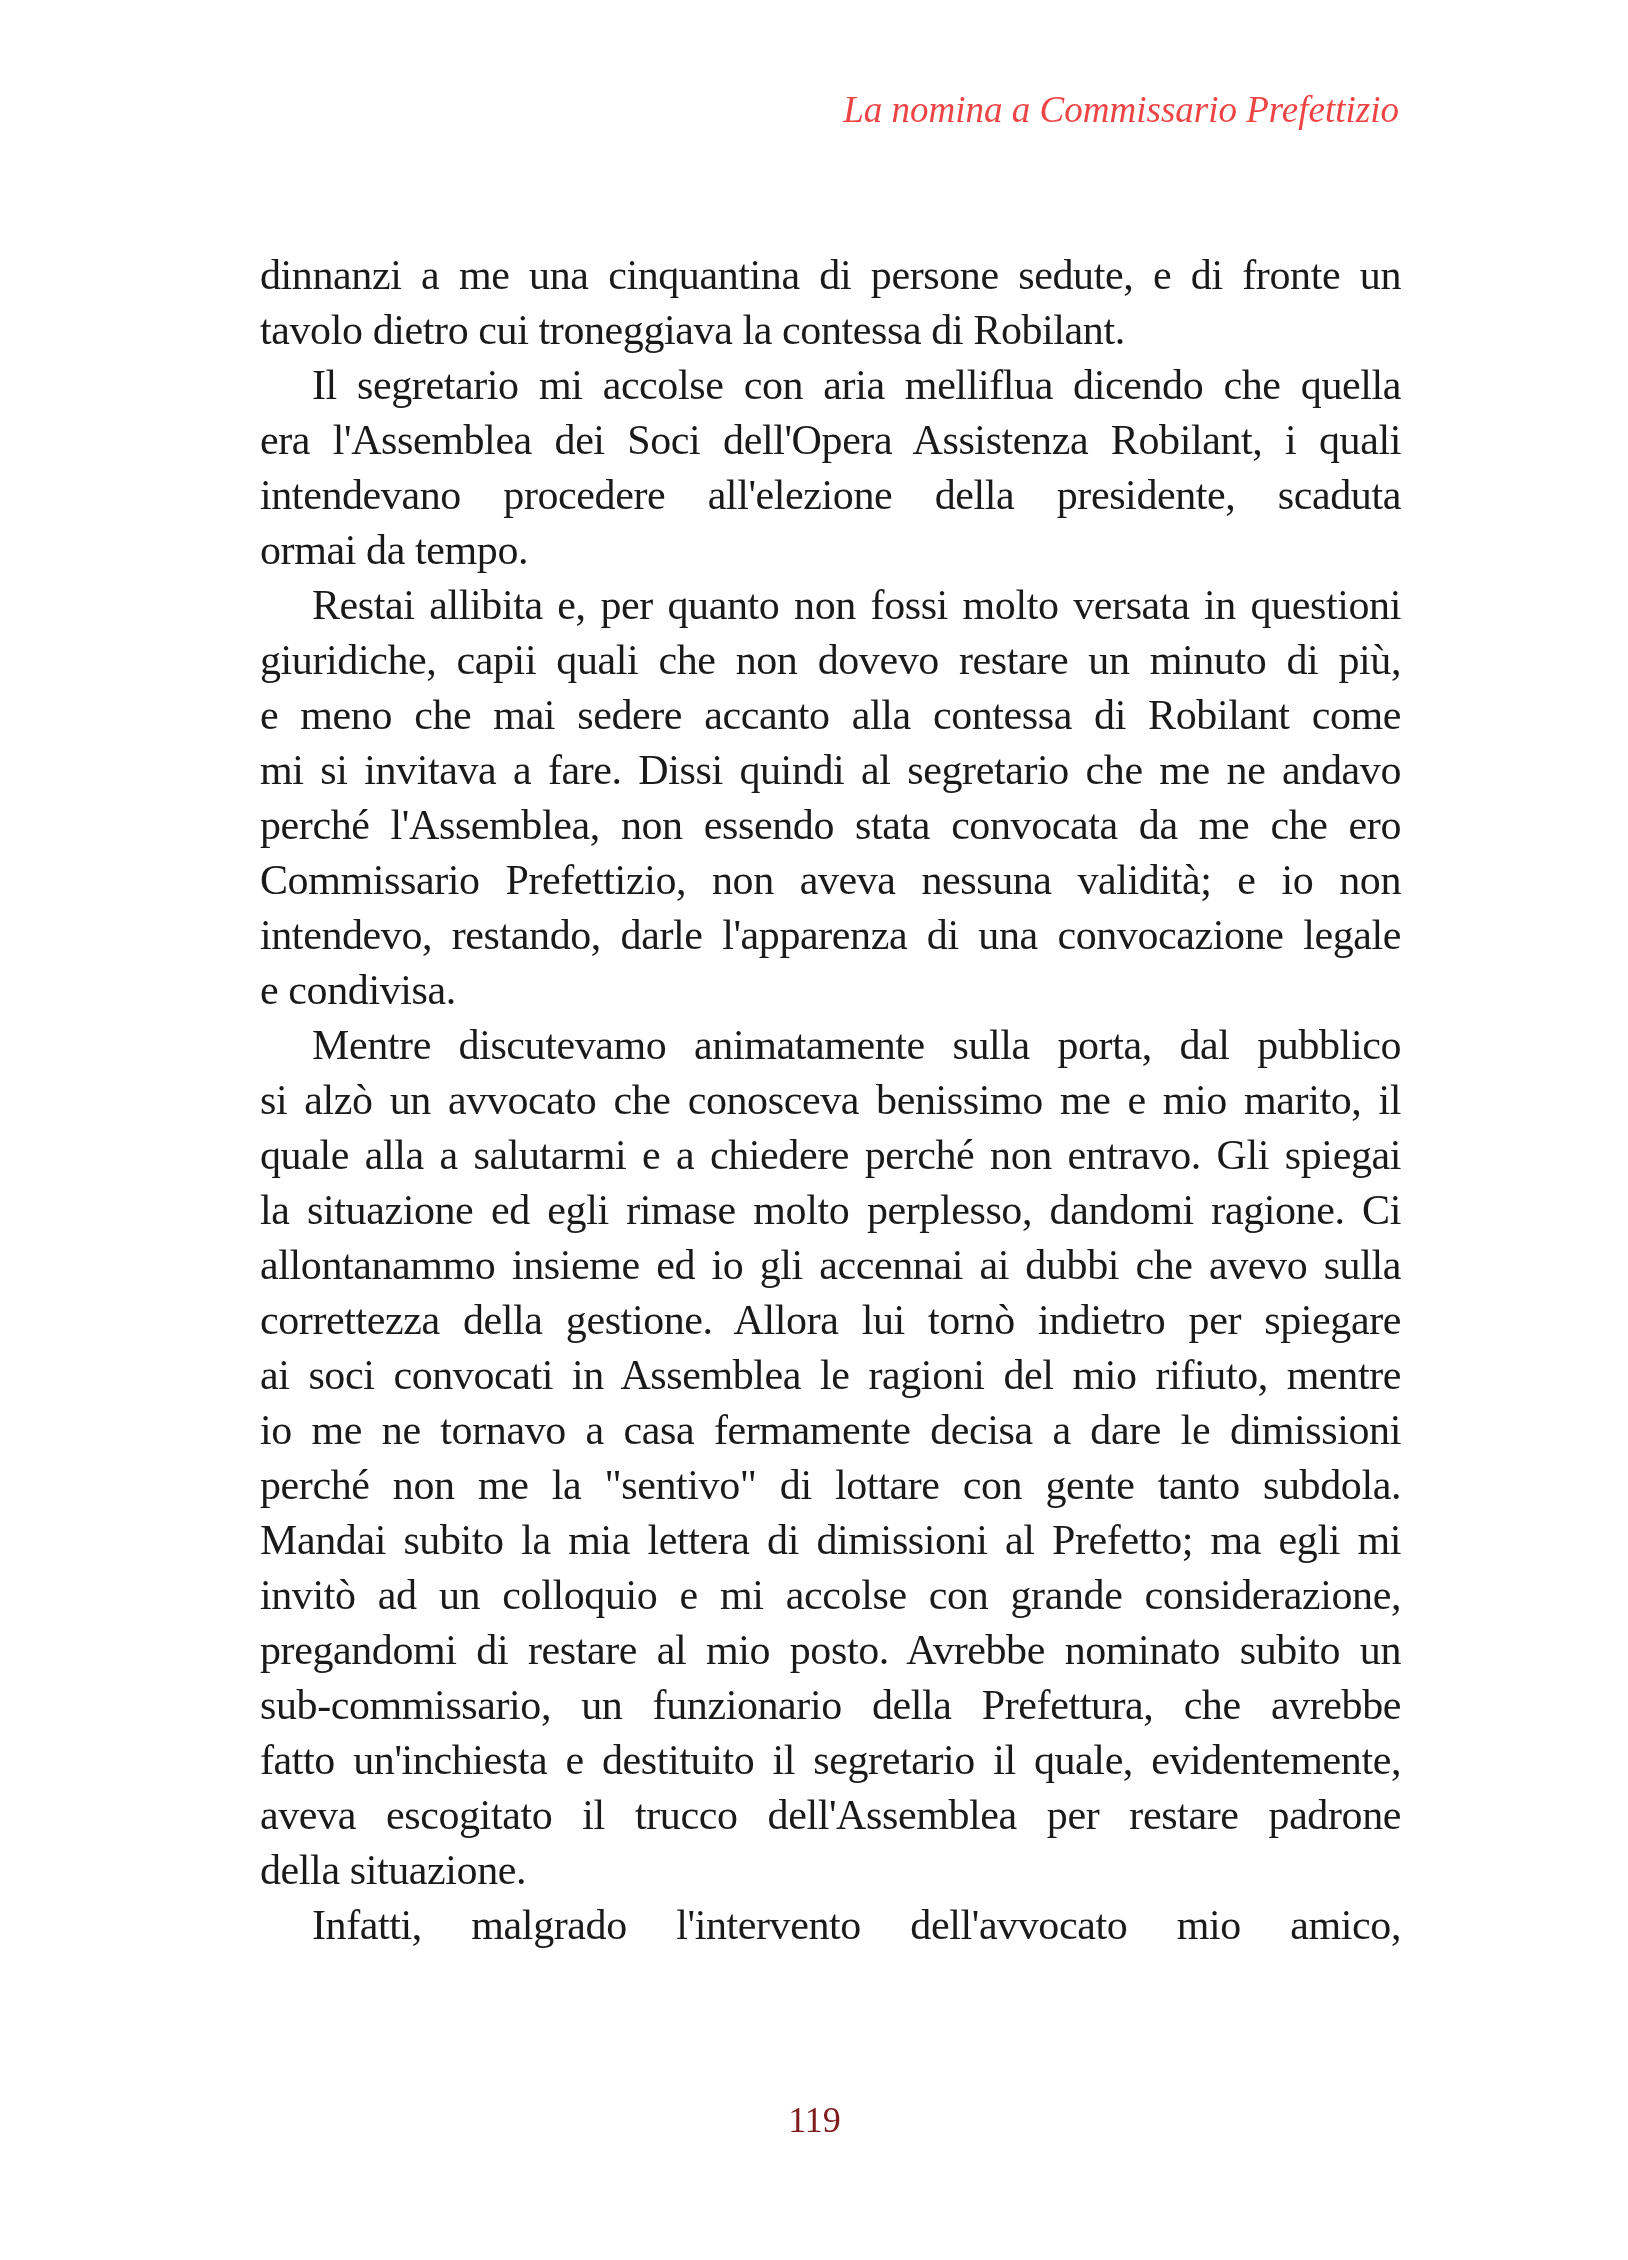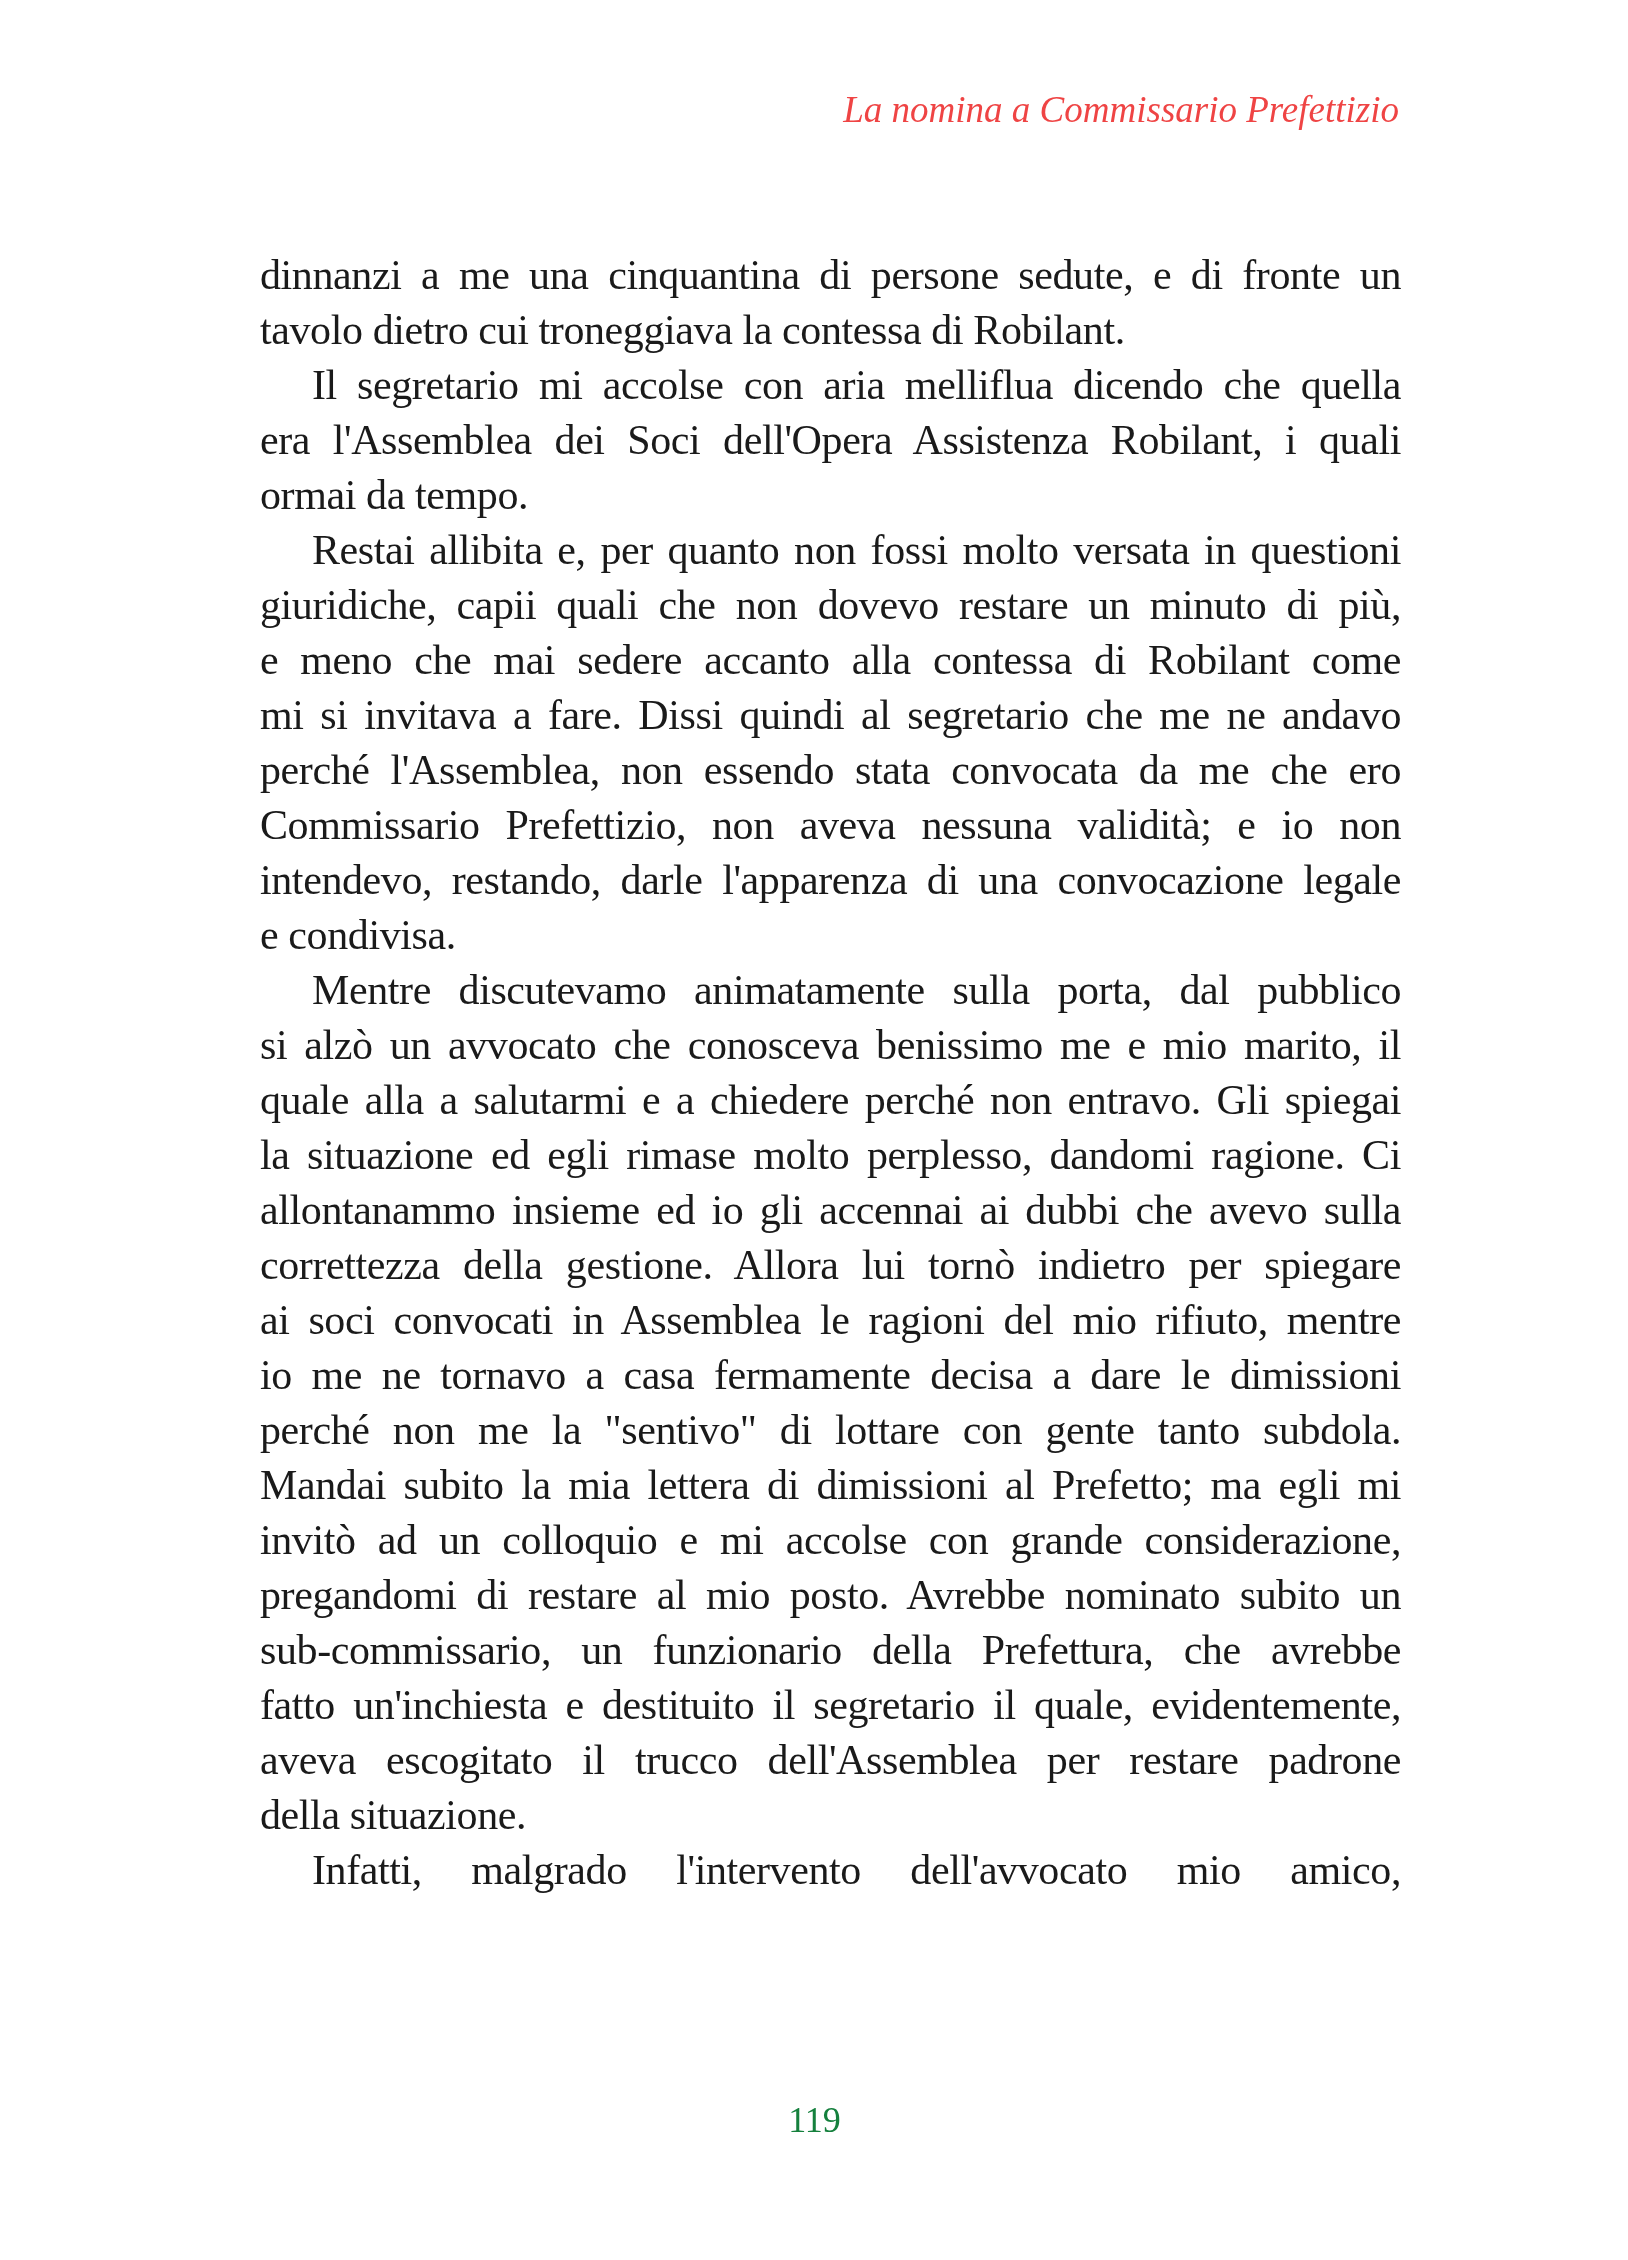--- a/index.html
+++ b/index.html
@@ -50,38 +50,39 @@
       padding-left: 52px;
     }
     .page-number {
       position: absolute;
       top: 2099px;
       left: 0;
       width: 1629px;
       text-align: center;
       font-size: 36px;
       line-height: 43px;
-      color: #15803d;
+      color: #7f1d1d;
     }
   </style>
 </head>
 <body>
 
 <div class="running-header">La nomina a Commissario Prefettizio</div>
 
 <div class="body-text">
 
   <div>
     <span class="line">dinnanzi a me una cinquantina di persone sedute, e di fronte un</span>
     <span class="line last">tavolo dietro cui troneggiava la contessa di Robilant.</span>
   </div>
 
   <div>
     <span class="line indent">Il segretario mi accolse con aria melliflua dicendo che quella</span>
     <span class="line">era l'Assemblea dei Soci dell'Opera Assistenza Robilant, i quali</span>
+    <span class="line">intendevano procedere all'elezione della presidente, scaduta</span>
     <span class="line last">ormai da tempo.</span>
   </div>
 
   <div>
     <span class="line indent">Restai allibita e, per quanto non fossi molto versata in questioni</span>
     <span class="line">giuridiche, capii quali che non dovevo restare un minuto di più,</span>
     <span class="line">e meno che mai sedere accanto alla contessa di Robilant come</span>
     <span class="line">mi si invitava a fare. Dissi quindi al segretario che me ne andavo</span>
     <span class="line">perché l'Assemblea, non essendo stata convocata da me che ero</span>
     <span class="line">Commissario Prefettizio, non aveva nessuna validità; e io non</span>

